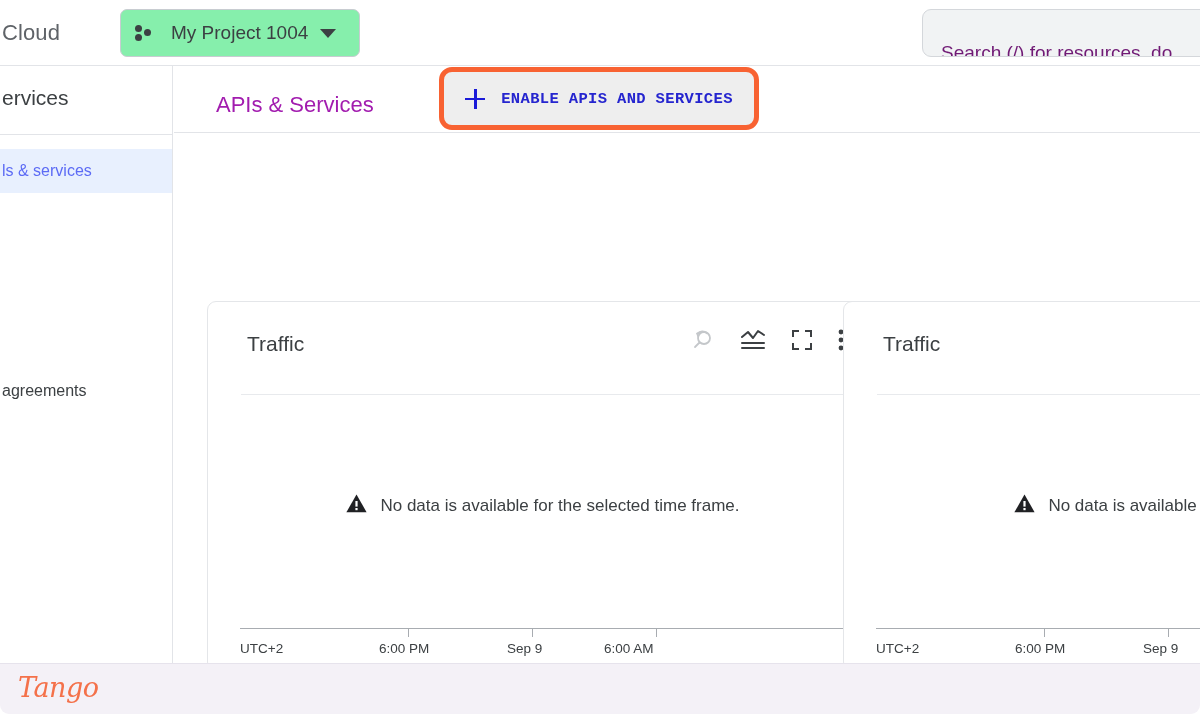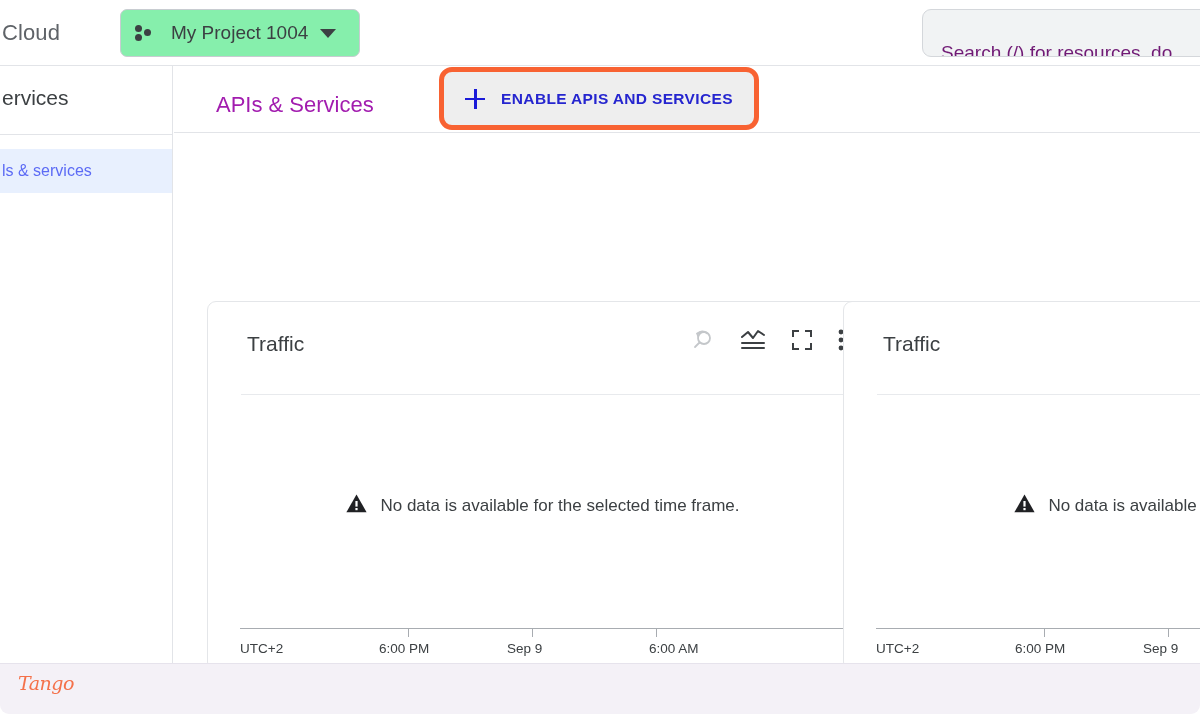--- a/index.html
+++ b/index.html
@@ -181,20 +181,21 @@
     content: ""; position: absolute; background: #1a1ad8;
   }
   #enable-apis-wrap .plus:before { left: 9px; top: 0; width: 2.5px; height: 20px; }
   #enable-apis-wrap .plus:after  { left: 0; top: 9px; width: 20px; height: 2.5px; }
   #enable-apis-wrap .lbl {
     font-size: 15.5px;
     font-weight: 600;
     letter-spacing: 0.35px;
     color: #2525cf;
     white-space: nowrap;
+    font-family: Liberation Mono, monospace;
   }
 
   
   .card {
     position: absolute;
     top: 235px;
     height: 370px;
     background: #ffffff;
     border: 1px solid #e4e6e9;
     border-radius: 9px;
@@ -273,21 +274,21 @@
     left: 0; top: 663px;
     width: 1200px; height: 51px;
     background: #f4f1f7;
     border-top: 1px solid #e6e3ec;
   }
   #tango-logo {
     position: absolute;
     left: 18px; top: 8px;
     font-family: "DejaVu Serif", serif;
     font-style: italic;
-    font-size: 19px;
+    font-size: 27px;
     color: #f4714a;
     letter-spacing: -0.5px;
   }
   #tango-credit {
     position: absolute;
     right: 18px; top: 13px;
     font-size: 19px;
     color: #34303f;
     white-space: nowrap;
   }
@@ -317,20 +318,23 @@
 
   </div>
 
   <div id="sidebar">
     <div id="sidebar-header">ervices</div>
     <div id="sidebar-divider"></div>
 
     <div class="side-item active" style="top:83px">
       <span>ls &amp; services</span>
     </div>
+    <div class="side-item" style="top:303px">
+      <span>agreements</span>
+    </div>
   </div>
 
   <div id="main">
 
     <div id="page-header">
       <div id="page-title">APIs &amp; Services</div>
 
       <div id="enable-apis-wrap">
         <span class="plus"></span>
         <span class="lbl">ENABLE APIS AND SERVICES</span>
@@ -389,21 +393,21 @@
       <div class="axis-line"></div>
       <div class="axis-ticks">
         <i style="left:200px"></i>
           <i style="left:324px"></i>
           <i style="left:448px"></i>
       </div>
       <div class="axis-labels">
         <span style="left:32px">UTC+2</span>
         <span style="left:171px">6:00 PM</span>
         <span style="left:299px">Sep 9</span>
-        <span style="left:441px">6:00 AM</span>
+        <span style="left:396px">6:00 AM</span>
       </div>
     </div>
 
     <div class="card" id="card-errors">
       <div class="card-title">Traffic</div>
 
       <div class="card-rule"></div>
 
       <div class="nodata">
         <span>

